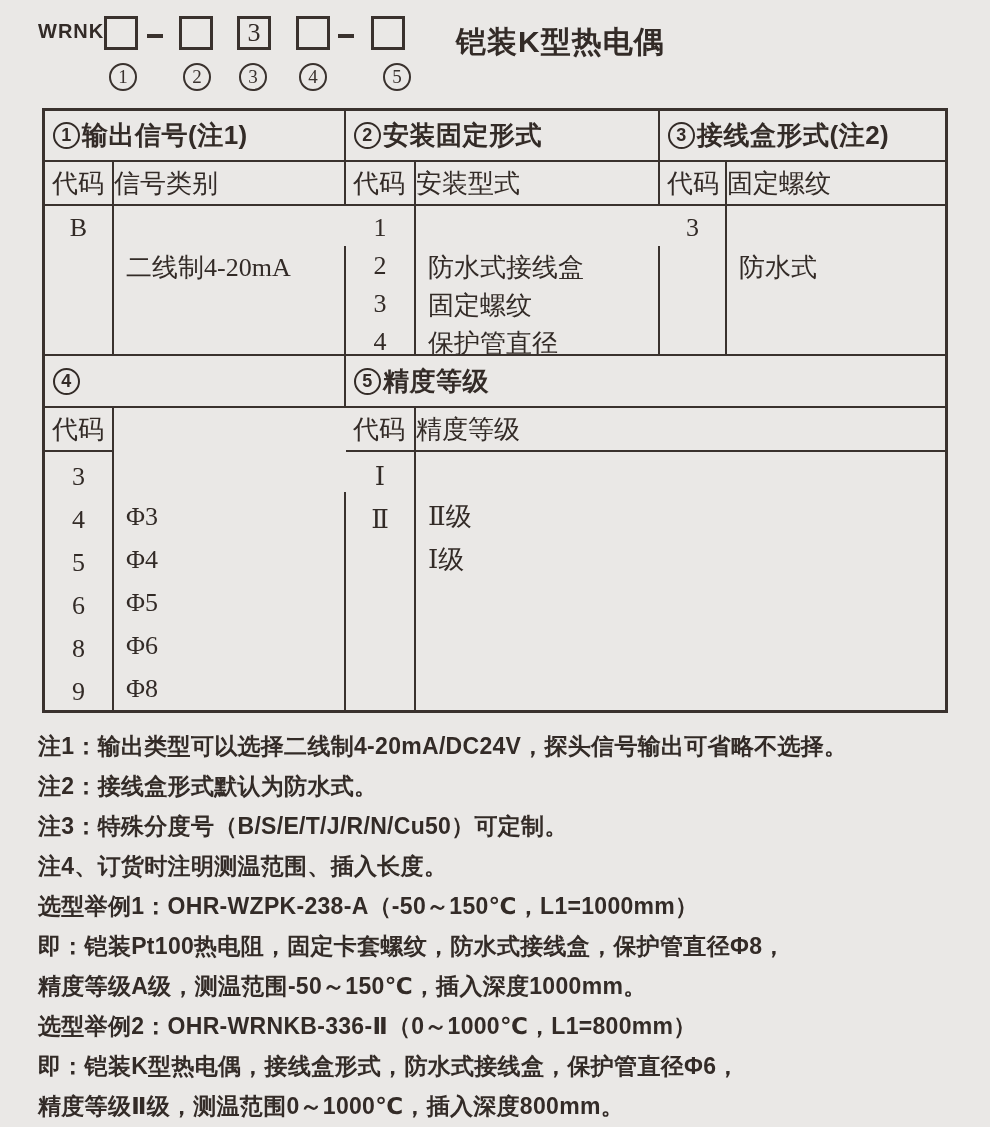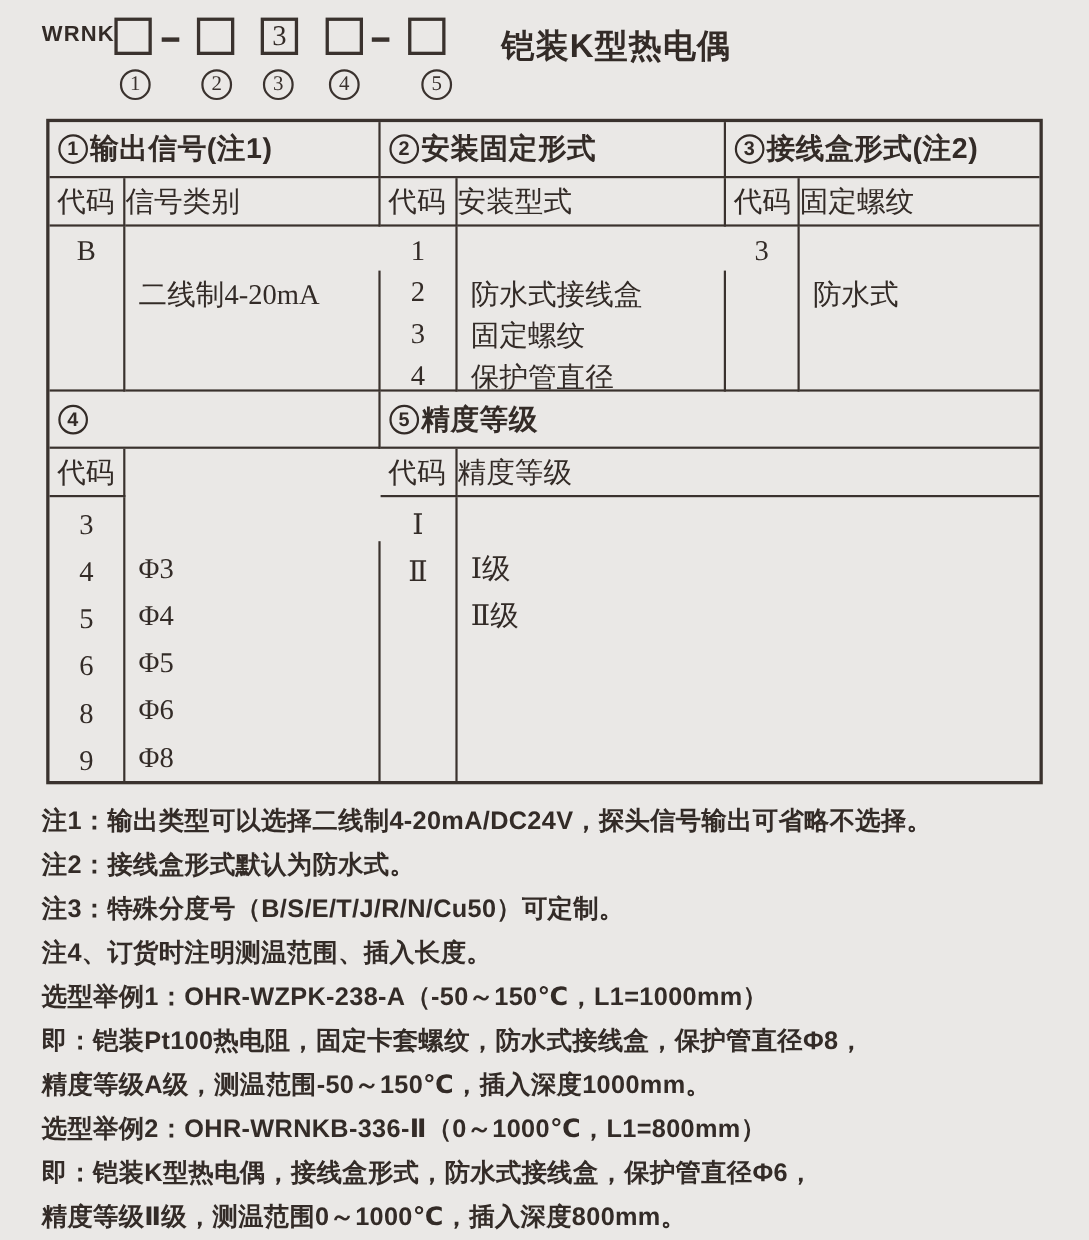--- a/index.html
+++ b/index.html
@@ -189,22 +189,22 @@
     <div>Φ5</div>
     <div>Φ6</div>
     <div>Φ8</div>
     <div>Φ10</div>
   </div>
   <div class="cell body-cell code-col lh43 no-b" style="grid-area:6/3/7/4">
     <div>Ⅰ</div>
     <div>Ⅱ</div>
   </div>
   <div class="cell body-cell val-col lh43 no-b no-r" style="grid-area:6/4/7/7">
+    <div>Ⅱ级</div>
     <div>Ⅰ级</div>
-    <div>Ⅱ级</div>
   </div>
 </div>
 
 <div id="notes">
   <div>注1：输出类型可以选择二线制4-20mA/DC24V，探头信号输出可省略不选择。</div>
   <div>注2：接线盒形式默认为防水式。</div>
   <div>注3：特殊分度号（B/S/E/T/J/R/N/Cu50）可定制。</div>
   <div>注4、订货时注明测温范围、插入长度。</div>
   <div>选型举例1：OHR-WZPK-238-A（-50～150℃，L1=1000mm）</div>
   <div>即：铠装Pt100热电阻，固定卡套螺纹，防水式接线盒，保护管直径Φ8，</div>

